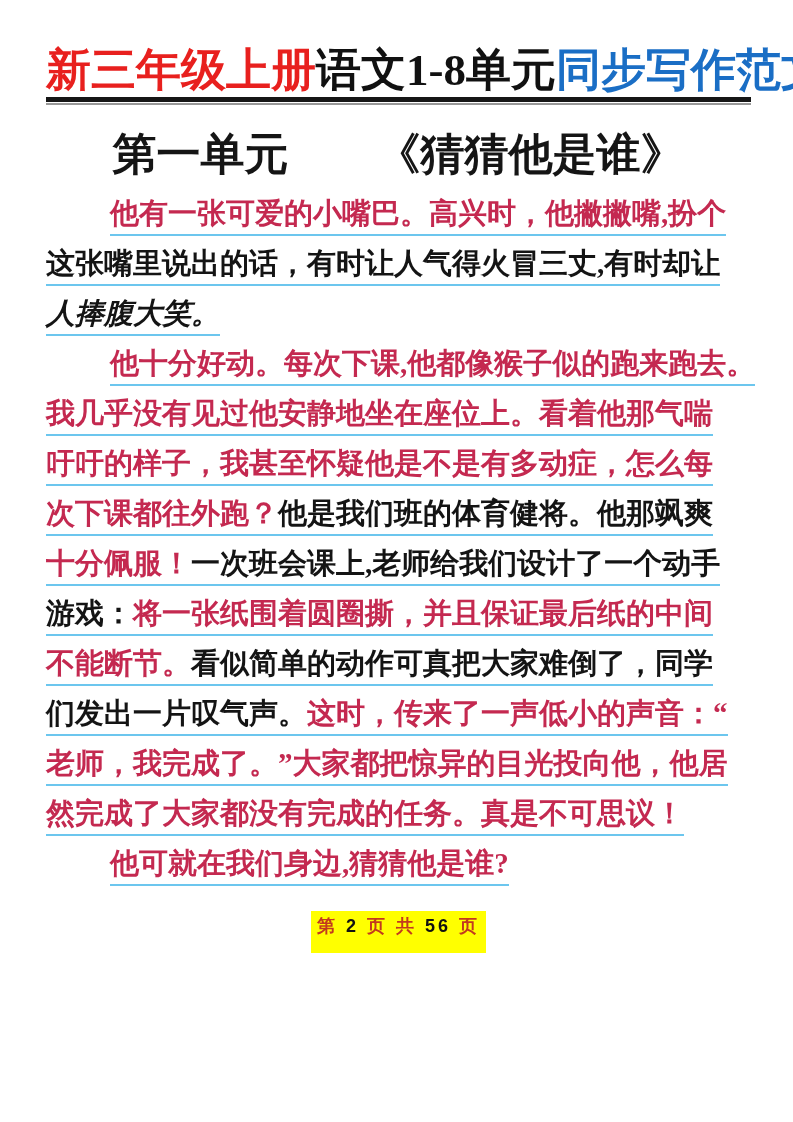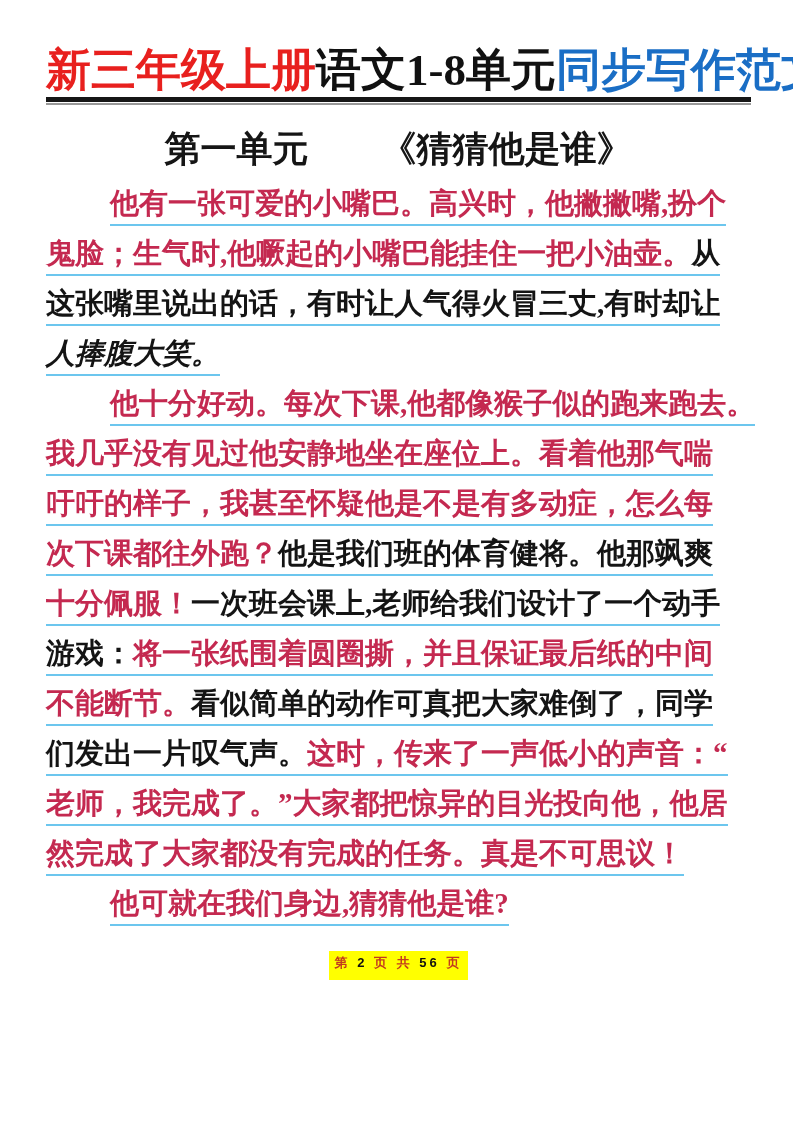--- a/index.html
+++ b/index.html
@@ -30,21 +30,21 @@
   }
   .title-rule {
     height: 1px;
     margin-top: 1px;
     border-top: 5px solid #161616;
     border-bottom: 2px solid #989898;
   }
   
   .doc-subtitle {
     margin-top: 20px;
-    font-size: 36px;
+    font-size: 44px;
     font-weight: 700;
     color: #151515;
     text-align: center;
     white-space: nowrap;
   }
   
   .essay {
     margin-top: 5px;
   }
   .essay-line {
@@ -61,40 +61,39 @@
   }
   
   .footer {
     margin-top: 22px;
     text-align: center;
   }
   .page-badge {
     display: inline-block;
     background: var(--fbg, #ffff00);
     font-family: "Liberation Sans", "DejaVu Sans", sans-serif;
-    font-size: 13px;
+    font-size: 18px;
     font-weight: 700;
-    padding: 3px 6px 8px 6px;
+    padding: 3px 6px 15px 6px;
     letter-spacing: 3px;
   }
 </style>
 </head>
 <body>
 
 <div class="page">
 
   <div class="doc-title"><span style="color: rgb(232, 32, 30);">新三年级上册</span><span style="color: rgb(17, 17, 17);">语文1-8单元</span><span style="color: rgb(26, 110, 197);">同步写作范文</span></div>
 
   <div class="title-rule"></div>
 
   <div class="doc-subtitle">第一单元　　《猜猜他是谁》</div>
 
   <div class="essay">
       <div class="essay-line indent"><span class="uline"><span style="color: rgb(196, 41, 80);">他有一张可爱的小嘴巴。高兴时，他撇撇嘴,扮个</span></span></div>
-      <div class="essay-line"><span class="uline"><span style="color: rgb(196, 41, 80);">鬼脸；生气时,他噘起的小嘴巴能挂住一把小油壶。</span><span style="color: rgb(20, 20, 20);">从</span></span></div>
       <div class="essay-line"><span class="uline"><span style="color: rgb(20, 20, 20);">这张嘴里说出的话，有时让人气得火冒三丈,有时却让</span></span></div>
       <div class="essay-line"><span class="uline"><span style="color: rgb(20, 20, 20); font-style: italic;">人捧腹大笑。</span></span></div>
       <div class="essay-line indent"><span class="uline"><span style="color: rgb(196, 41, 80);">他十分好动。每次下课,他都像猴子似的跑来跑去。</span></span></div>
       <div class="essay-line"><span class="uline"><span style="color: rgb(196, 41, 80);">我几乎没有见过他安静地坐在座位上。看着他那气喘</span></span></div>
       <div class="essay-line"><span class="uline"><span style="color: rgb(196, 41, 80);">吁吁的样子，我甚至怀疑他是不是有多动症，怎么每</span></span></div>
       <div class="essay-line"><span class="uline"><span style="color: rgb(196, 41, 80);">次下课都往外跑？</span><span style="color: rgb(20, 20, 20);">他是我们班的体育健将。他那飒爽</span></span></div>
       <div class="essay-line"><span class="uline"><span style="color: rgb(196, 41, 80);">十分佩服！</span><span style="color: rgb(20, 20, 20);">一次班会课上,老师给我们设计了一个动手</span></span></div>
       <div class="essay-line"><span class="uline"><span style="color: rgb(20, 20, 20);">游戏：</span><span style="color: rgb(196, 41, 80);">将一张纸围着圆圈撕，并且保证最后纸的中间</span></span></div>
       <div class="essay-line"><span class="uline"><span style="color: rgb(196, 41, 80);">不能断节。</span><span style="color: rgb(20, 20, 20);">看似简单的动作可真把大家难倒了，同学</span></span></div>
       <div class="essay-line"><span class="uline"><span style="color: rgb(20, 20, 20);">们发出一片叹气声。</span><span style="color: rgb(196, 41, 80);">这时，传来了一声低小的声音：“</span></span></div>

